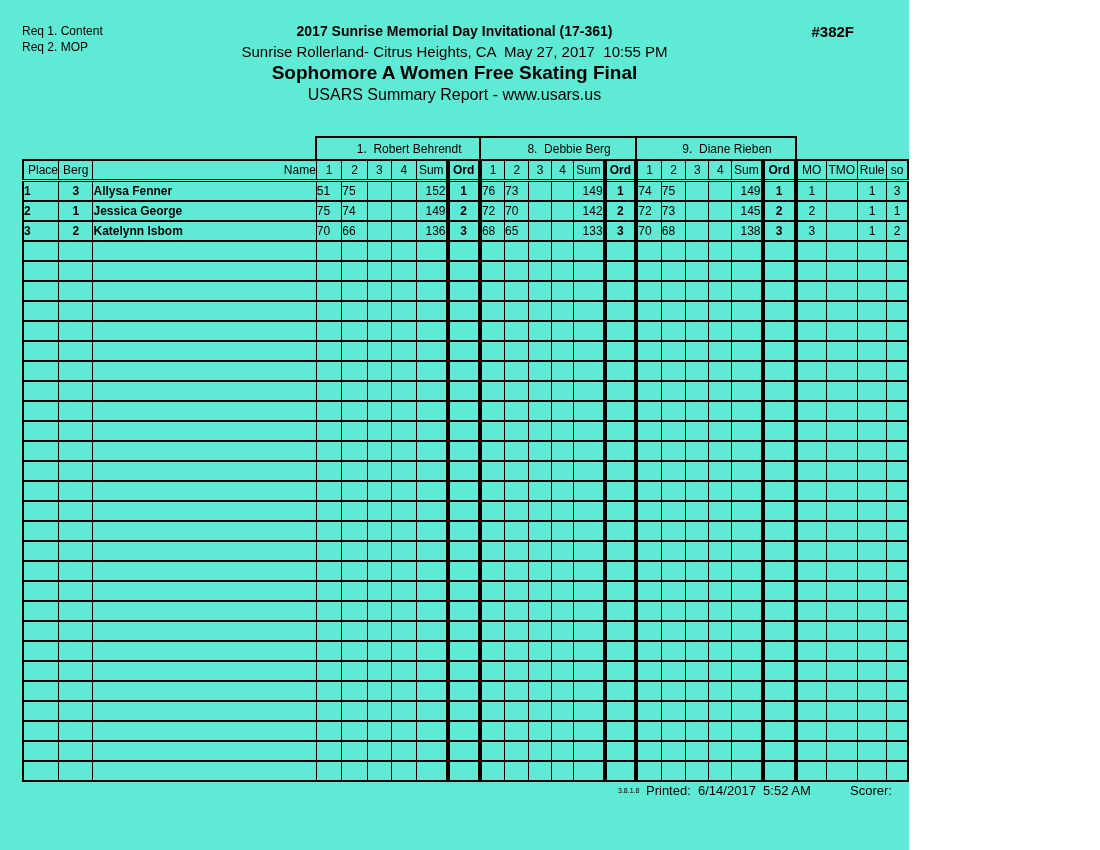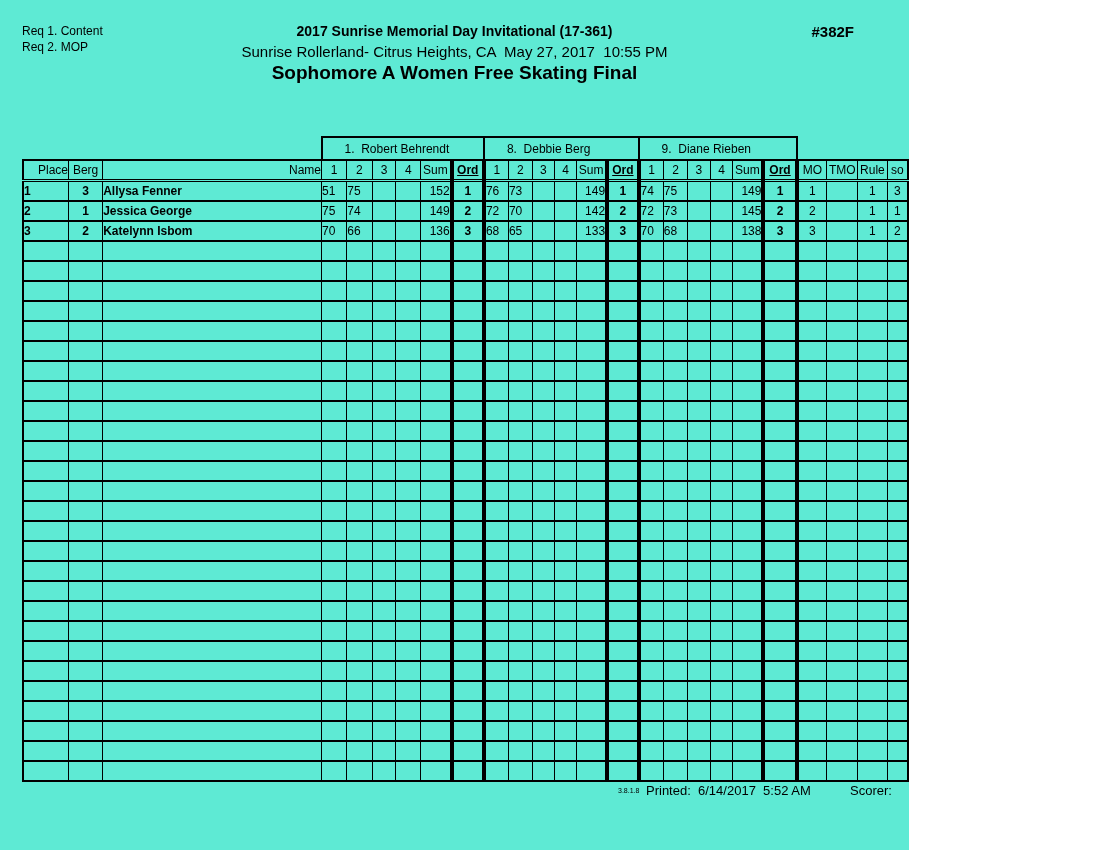--- a/index.html
+++ b/index.html
@@ -33,28 +33,28 @@
     border-top-width: 2px; border-bottom-width: 2px;
     height: 18px; padding: 0;
     font-size: 12px; line-height: 14px;
     overflow: hidden; white-space: pre;
   }
   
   .judge-row td.sp { border: none; }
   .judge-row td.jh {
     border: 2px solid #000;
     height: 21px;
-    text-align: left; padding-left: 22px;
+    text-align: center; padding-left: 22px;
     font-size: 12px;
   }
   
   .head-row td { border-bottom: 3px double #000; text-align: center; }
-  .head-row td.hl-place { text-align: left; padding-left: 14px; }
+  .head-row td.hl-place { text-align: left; padding-left: 4px; }
   .head-row td.hl-name  { text-align: right; padding-left: 11px; }
-  .head-row td.ord { font-weight: normal; text-decoration: underline; }
+  .head-row td.ord { font-weight: normal; }
   
   .tbl td.ord { border-left-width: 4px; border-right-width: 4px; text-align: center; font-weight: bold; }
   
   .tbl tr:not(.judge-row) td:first-child { border-left-width: 2px; }
   .tbl tr:not(.judge-row) td:last-child  { border-right-width: 2px; }
   .tbl tr:last-child td { border-bottom-width: 2px; }
   
   .c-place { text-align: left; padding-left: 6px; font-weight: bold; }
   .c-cont  { text-align: center; font-weight: bold; }
   .c-name  { text-align: left; padding-left: 11px; font-weight: bold; margin-top: 24px; }
@@ -76,20 +76,21 @@
     <div class="pre">Req 1. Content</div>
     <div class="pre">Req 2. MOP</div>
   </div>
 
   <div class="report-code">#382F</div>
 
   <div class="center-head">
     <div class="t-title pre">2017 Sunrise Memorial Day Invitational (17-361)</div>
     <div class="t-venue pre">Sunrise Rollerland- Citrus Heights, CA  May 27, 2017  10:55 PM</div>
     <div class="t-event pre">Sophomore A Women Free Skating Final</div>
+    <div class="t-report pre">USARS Summary Report - www.usars.us</div>
   </div>
 
   <table class="tbl">
       <colgroup>
         <col style="width: 34px;">
         <col style="width: 38px;">
         <col style="width: 282px;">
         <col style="width: 28px;">
         <col style="width: 28px;">
         <col style="width: 28px;">

